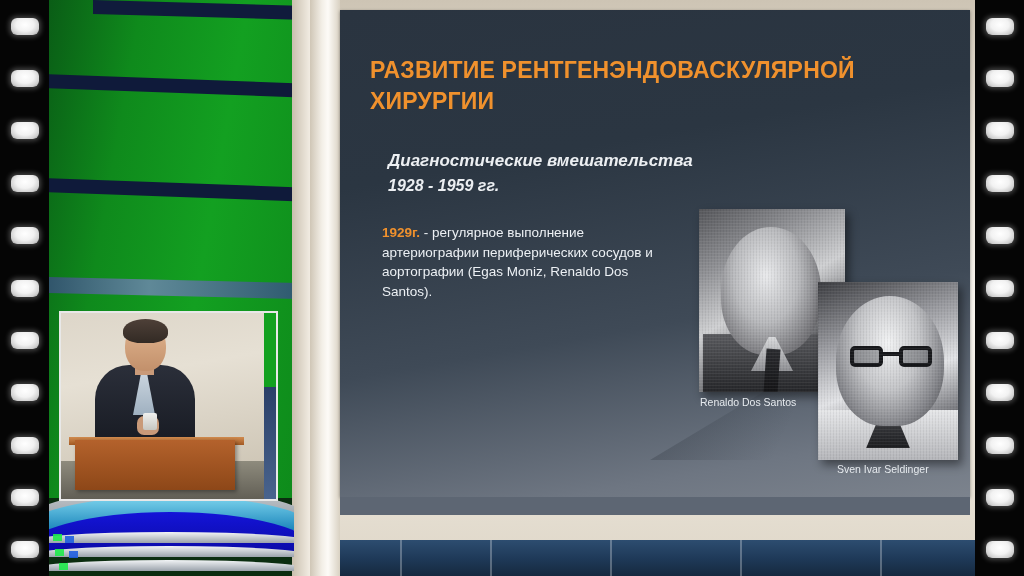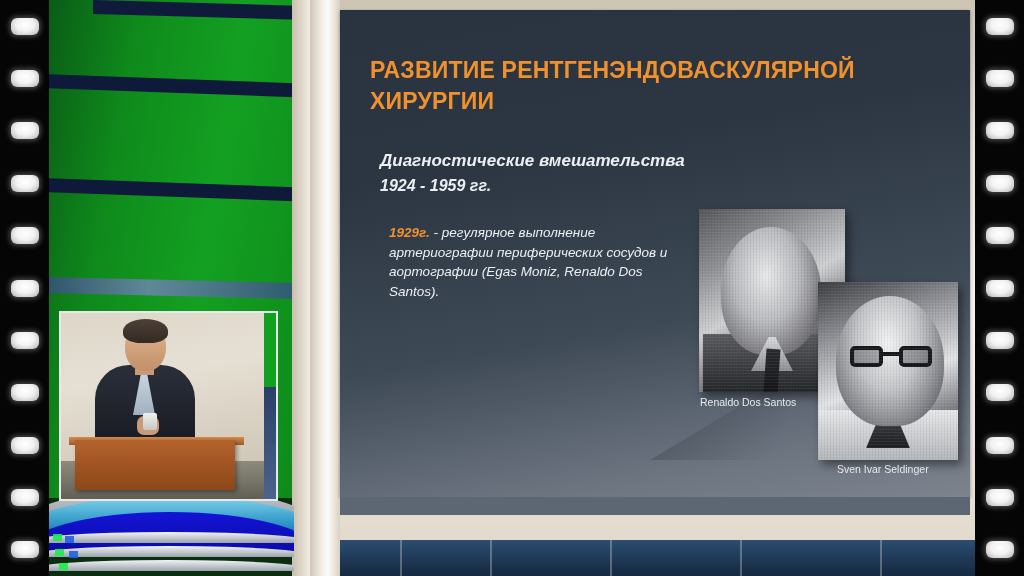--- a/index.html
+++ b/index.html
@@ -85,25 +85,25 @@
 
   .slide{position:absolute;left:340px;top:10px;width:630px;height:487px;z-index:10;
      background:linear-gradient(170deg,#2a3440 0%,#2b3642 30%,#3f4a57 62%,#6e7682 88%,#7c838d 100%);
      overflow:hidden;box-shadow:0 1px 3px rgba(0,0,0,.4);}
   .slide-footer-bar{position:absolute;left:340px;top:497px;width:630px;height:18px;z-index:10;
      background:#5d6673;}
 
   .slide-title{position:absolute;left:30px;top:45px;width:520px;
      font-size:23px;font-weight:bold;line-height:1.35;color:#f0912d;letter-spacing:.2px;}
 
-  .slide-sub{position:absolute;left:40px;top:139px;width:420px;
+  .slide-sub{position:absolute;left:48px;top:139px;width:420px;
      font-size:17px;font-style:italic;font-weight:bold;line-height:1.45;color:#eceff2;}
   .slide-sub .l2{font-size:16px;}
 
-  .para{position:absolute;left:49px;width:280px;font-size:13.5px;line-height:1.45;color:#ecf0f4;font-style:italic;}
+  .para{position:absolute;left:42px;width:280px;font-size:13.5px;line-height:1.45;color:#ecf0f4;}
   .para.p1{top:213px;}
   .para.p2{top:312px;}
   .para b{color:#f0912d;font-weight:bold;}
 
   
   .photo{position:absolute;overflow:hidden;box-shadow:4px 5px 9px rgba(0,0,0,.45);}
   .photo.santos{left:359px;top:199px;width:146px;height:183px;
      background:linear-gradient(150deg,#55565a 0%,#8f9094 25%,#cfd0d2 48%,#6a6b6f 72%,#323336 100%);}
   .photo.seldinger{left:478px;top:272px;width:140px;height:178px;
      background:linear-gradient(160deg,#3b3c40 0%,#9a9ba0 30%,#e2e3e6 55%,#76777c 78%,#2c2d31 100%);}
@@ -188,21 +188,21 @@
 
   <div class="slide-bg-left"></div>
   <div class="slide-pad"></div>
 
   <div class="slide">
 
     <div class="slide-title">РАЗВИТИЕ РЕНТГЕНЭНДОВАСКУЛЯРНОЙ ХИРУРГИИ</div>
 
     <div class="slide-sub">
       <div>Диагностические вмешательства</div>
-      <div class="l2">1924 - 1959 гг.</div>
+      <div class="l2">1928 - 1959 гг.</div>
     </div>
 
     <div class="para p1">
       <b>1929г.</b><span> - регулярное выполнение артериографии периферических сосудов и аортографии (Egas Moniz, Renaldo Dos Santos).</span>
     </div>
 
 
     <div class="wedge"></div>
 
     <div class="photo santos">

